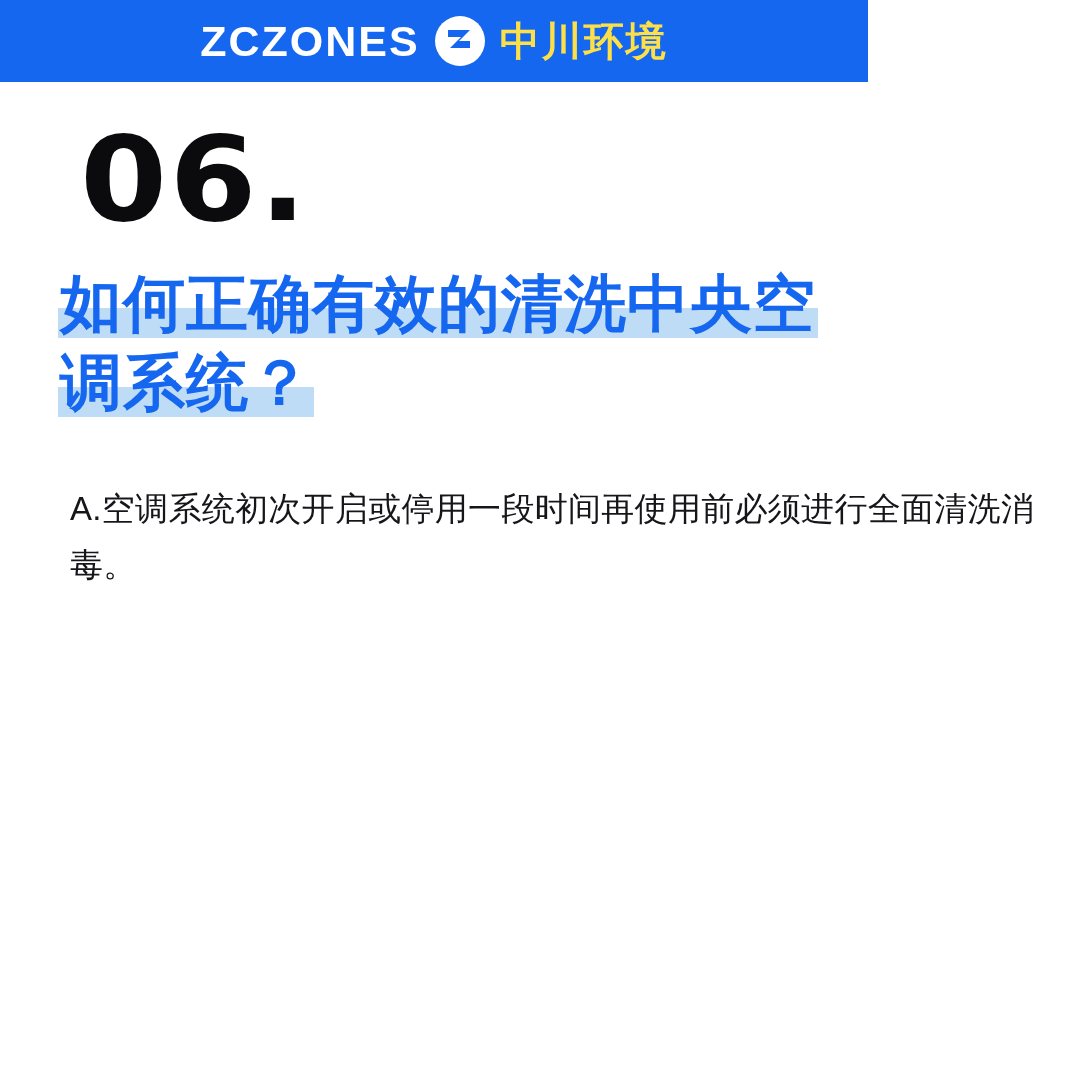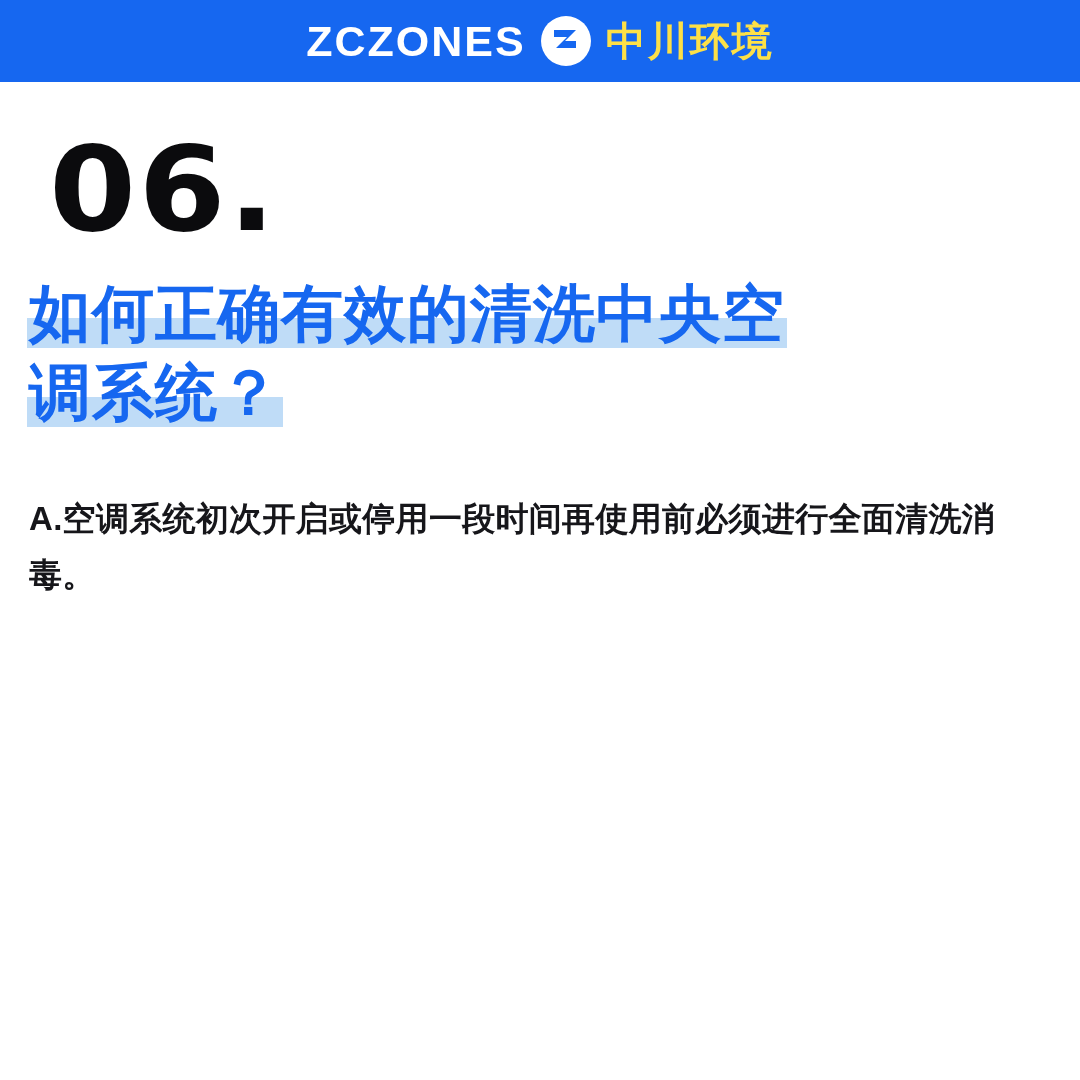--- a/index.html
+++ b/index.html
@@ -14,21 +14,21 @@
     position: relative;
     width: 1080px;
     height: 1080px;
     background: #ffffff;
   }
 
   
   .header {
     position: absolute;
     top: 0; left: 0;
-    width: 1080px;
+    width: 868px;
     height: 82px;
     background: #1667f0;
     display: flex;
     align-items: center;
     justify-content: center;
     gap: 14px;
   }
   .brand-en {
     color: #ffffff;
     font-size: 43px;
@@ -46,24 +46,24 @@
   .brand-cn {
     color: #fde047;
     font-size: 40px;
     font-weight: bold;
     letter-spacing: 2px;
   }
 
   
   .content {
     position: absolute;
-    top: 82px; left: 0;
+    top: 72px; left: 0;
     width: 908px;
     height: 998px;
-    padding: 40px 48px 0 25px;
+    padding: 40px 48px 0 56px;
   }
 
   .number {
     font-size: 118px;
     line-height: 1.0;
     font-weight: bold;
     color: #0b0b0d;
     letter-spacing: 2px;
     font-family: "DejaVu Sans", sans-serif;
     font-stretch: condensed;
@@ -83,26 +83,26 @@
     letter-spacing: 1px;
     max-width: 1000px;
   }
   .headline .hl {
     background: linear-gradient(to top, #bfdcf7 0 44%, rgba(191,220,247,0) 44%);
     padding: 0 2px;
   }
 
   .answers {
     margin-top: 58px;
-    margin-left: 4px;
+    margin-left: 14px;
     width: 984px;
     color: #16161a;
     font-size: 33px;
     line-height: 1.72;
-    font-weight: bold;
+    font-weight: normal;
     letter-spacing: 0.3px;
   }
   .answer { margin-bottom: 2px; }
 </style>
 </head>
 <body>
 
 <div class="page">
 
   <div class="header">

